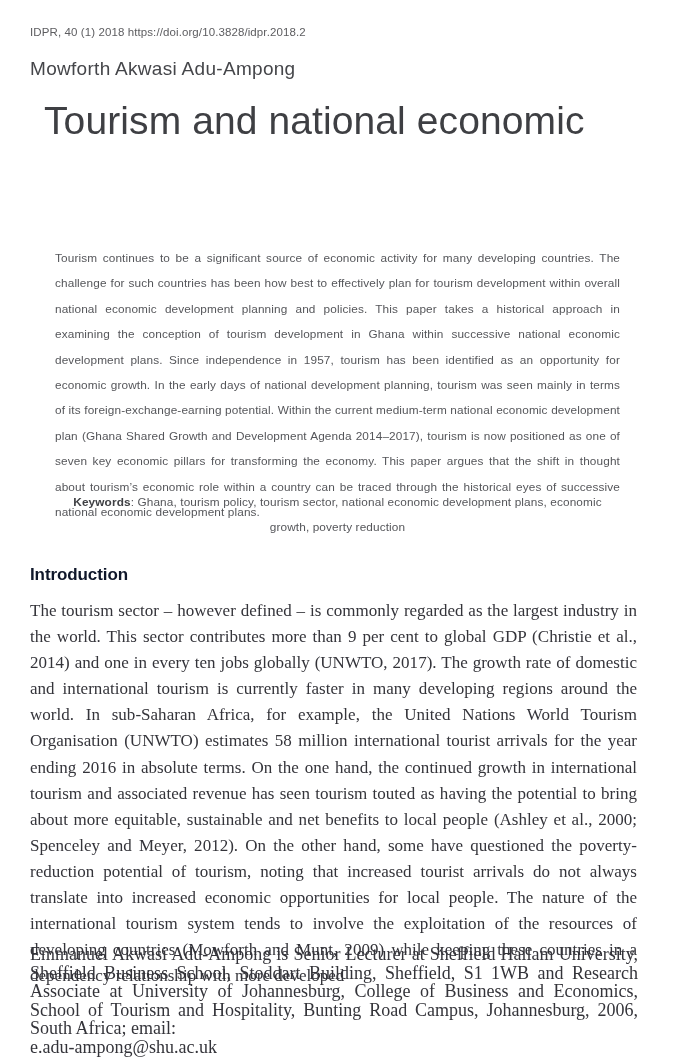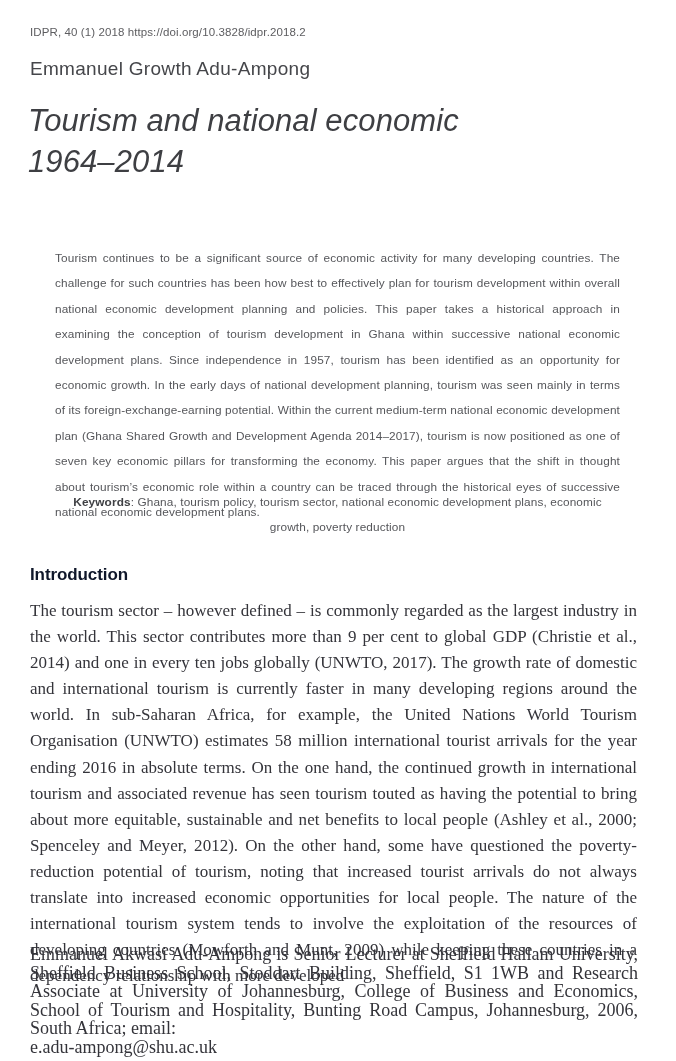--- a/index.html
+++ b/index.html
@@ -46,30 +46,29 @@
     font-size: 19px;
     font-weight: 400;
     color: #45464a;
     letter-spacing: 0.3px;
     white-space: nowrap;
   }
 
   
   .title {
     position: absolute;
-    left: 28px;
+    left: 44px;
     top: 100px;
     width: 520px;
     font-family: "Liberation Sans", sans-serif;
-    font-size: 31px;
+    font-size: 39px;
     font-weight: 300;
     line-height: 41px;
     color: #3e3f43;
     letter-spacing: 0.1px;
-    font-style: italic;
   }
   .title-line { display: block; white-space: nowrap; }
 
   
   .abstract {
     position: absolute;
     left: 55px;
     top: 246px;
     width: 565px;
     font-family: "Liberation Sans", sans-serif;
@@ -145,25 +144,24 @@
     text-align: left;
   }
 </style>
 </head>
 <body>
 
 <div class="page">
 
   <div class="running-head">IDPR, 40 (1) 2018  https://doi.org/10.3828/idpr.2018.2</div>
 
-  <div class="author-name">Emmanuel Growth Adu-Ampong</div>
+  <div class="author-name">Mowforth Akwasi Adu-Ampong</div>
 
   <div class="title">
     <span class="title-line">Tourism and national economic</span>
-    <span class="title-line">1964–2014</span>
   </div>
 
   <div class="abstract">Tourism continues to be a significant source of economic activity for many developing countries. The challenge for such countries has been how best to effectively plan for tourism development within overall national economic development planning and policies. This paper takes a historical approach in examining the conception of tourism development in Ghana within successive national economic development plans. Since independence in 1957, tourism has been identified as an opportunity for economic growth. In the early days of national development planning, tourism was seen mainly in terms of its foreign-exchange-earning potential. Within the current medium-term national economic development plan (Ghana Shared Growth and Development Agenda 2014–2017), tourism is now positioned as one of seven key economic pillars for transforming the economy. This paper argues that the shift in thought about tourism’s economic role within a country can be traced through the historical eyes of successive national economic development plans.</div>
 
   <div class="keywords">
     <span class="kw-label">Keywords</span><span>: </span><span>Ghana, tourism policy, tourism sector, national economic development plans, economic growth, poverty reduction</span>
   </div>
 
   <div class="section-heading">Introduction</div>
 

